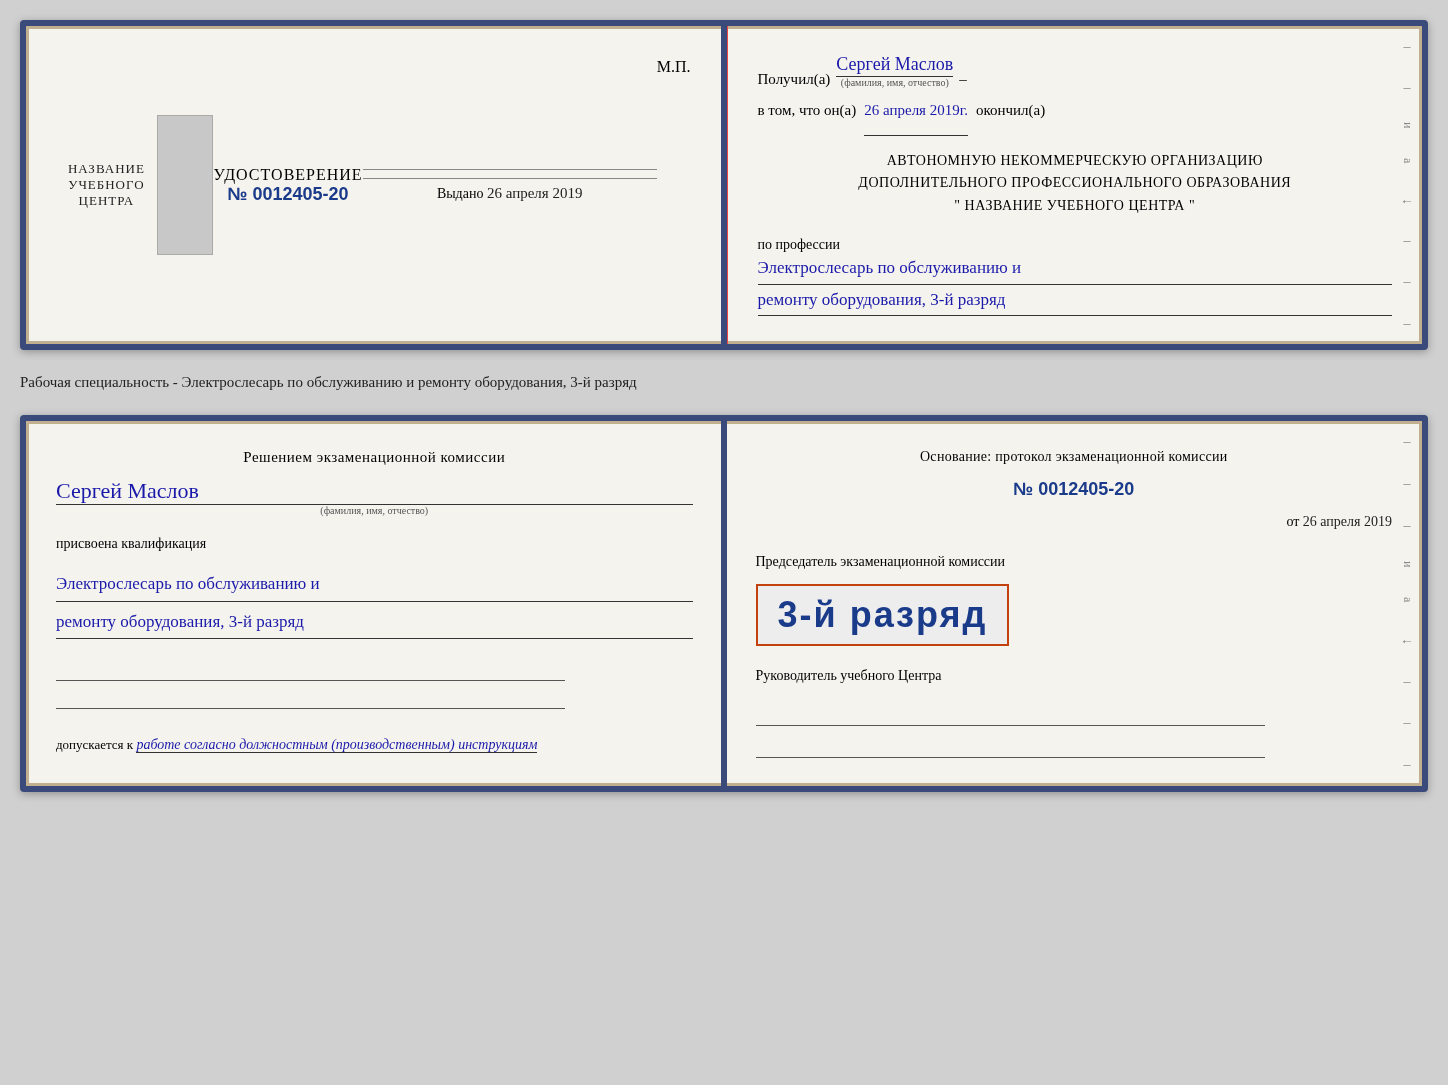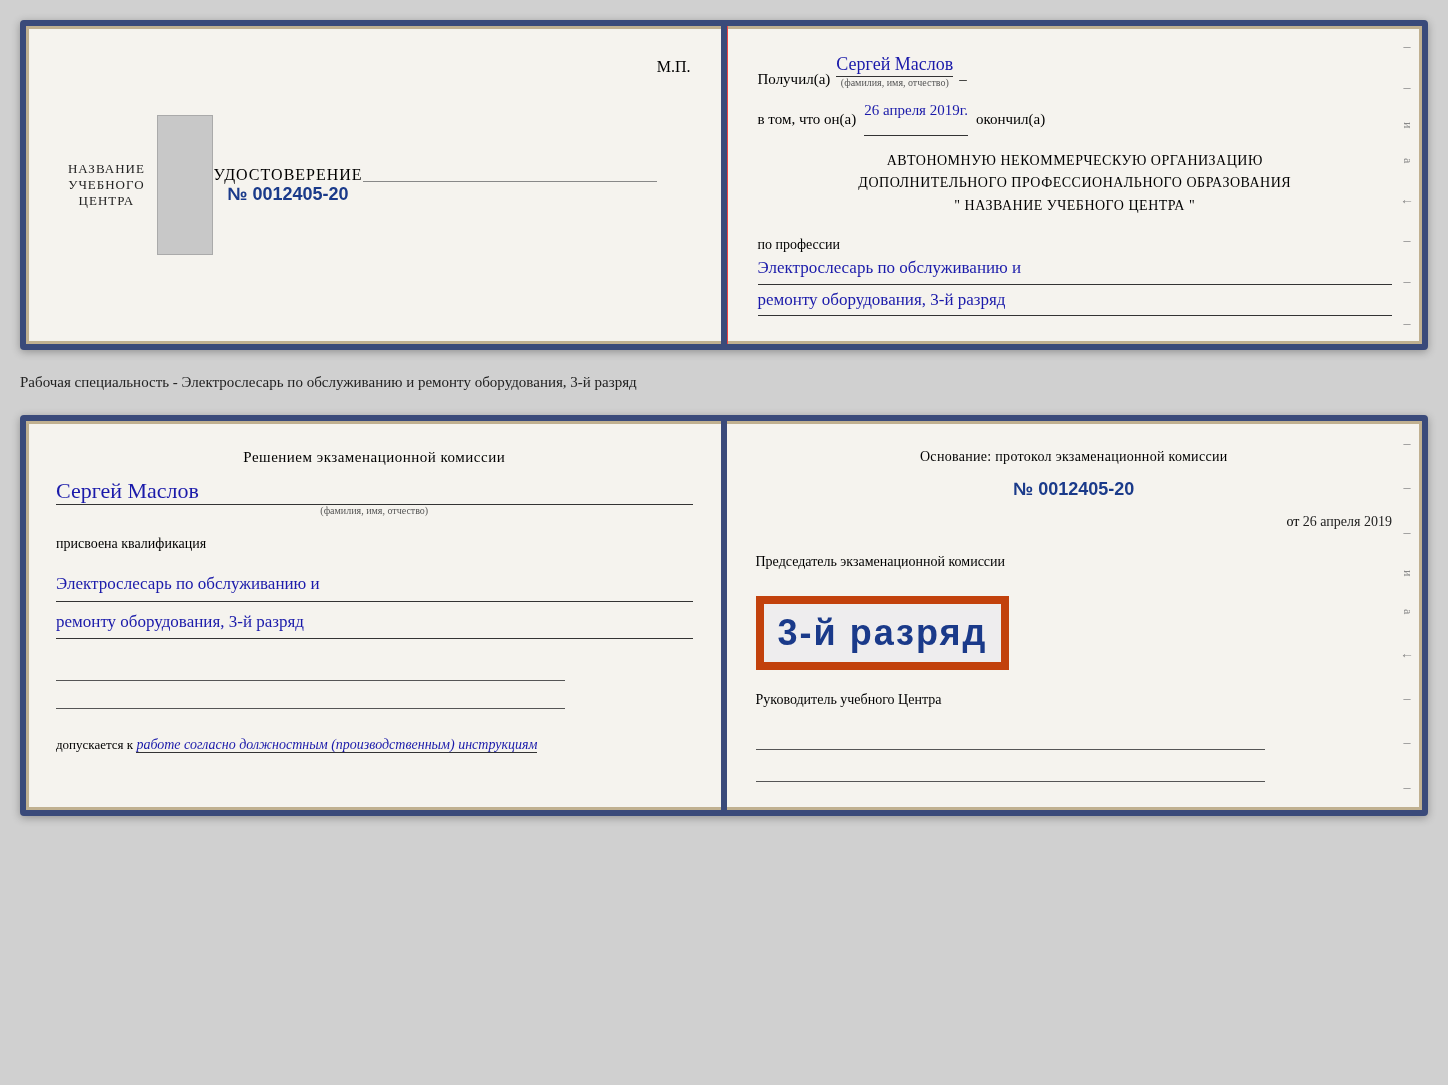--- a/index.html
+++ b/index.html
@@ -129,21 +129,21 @@
     .small-label {
       font-size: 10px;
       color: #555;
       display: block;
       text-align: center;
     }
 
     .vtom-line {
       font-size: 15px;
       display: flex;
-      align-items: center;
+      align-items: flex-start;
       gap: 8px;
     }
 
     .vtom-date {
       font-family: 'Segoe Script', 'Comic Sans MS', cursive;
       color: #1a1aaa;
       font-size: 15px;
       border-bottom: 1px solid #333;
       padding-bottom: 16px;
       white-space: nowrap;
@@ -300,24 +300,24 @@
       text-align: right;
     }
 
     .predsedatel {
       font-size: 14px;
       margin-top: 10px;
     }
 
     .stamp-box {
       position: relative;
-      border: 8px solid #c2410c;
+      border: 2px solid #c2410c;
       display: inline-block;
-      padding: 8px 14px;
-      margin-top: 12px;
+      padding: 8px 20px;
+      margin-top: 0;
       background: rgba(200,210,240,0.15);
     }
 
     .stamp-text-large {
       font-size: 36px;
       font-weight: bold;
       color: #1a3a8a;
       font-family: Arial, sans-serif;
       letter-spacing: 2px;
     }
@@ -371,20 +371,24 @@
 
       <div class="photo-box"></div>
 
       <div class="udostoverenie-block">
         <div class="udostoverenie-title">УДОСТОВЕРЕНИЕ</div>
         <div class="udostoverenie-num">№ 0012405-20</div>
       </div>
 
       <div style="width:100%;">
         <div style="border-top:1px solid #888; margin-bottom:8px;"></div>
+        <div class="vydano-line">
+          <span>Выдано</span>
+          <span style="font-family:'Segoe Script','Comic Sans MS',cursive;color:#222;font-size:15px;">26 апреля 2019</span>
+        </div>
       </div>
 
       <div class="mp-label">М.П.</div>
     </div>
 
     <div class="cert-right">
 
       <div class="poluchil-line">
         <span>Получил(а)</span>
         <span style="display:inline-flex;flex-direction:column;align-items:center;">

